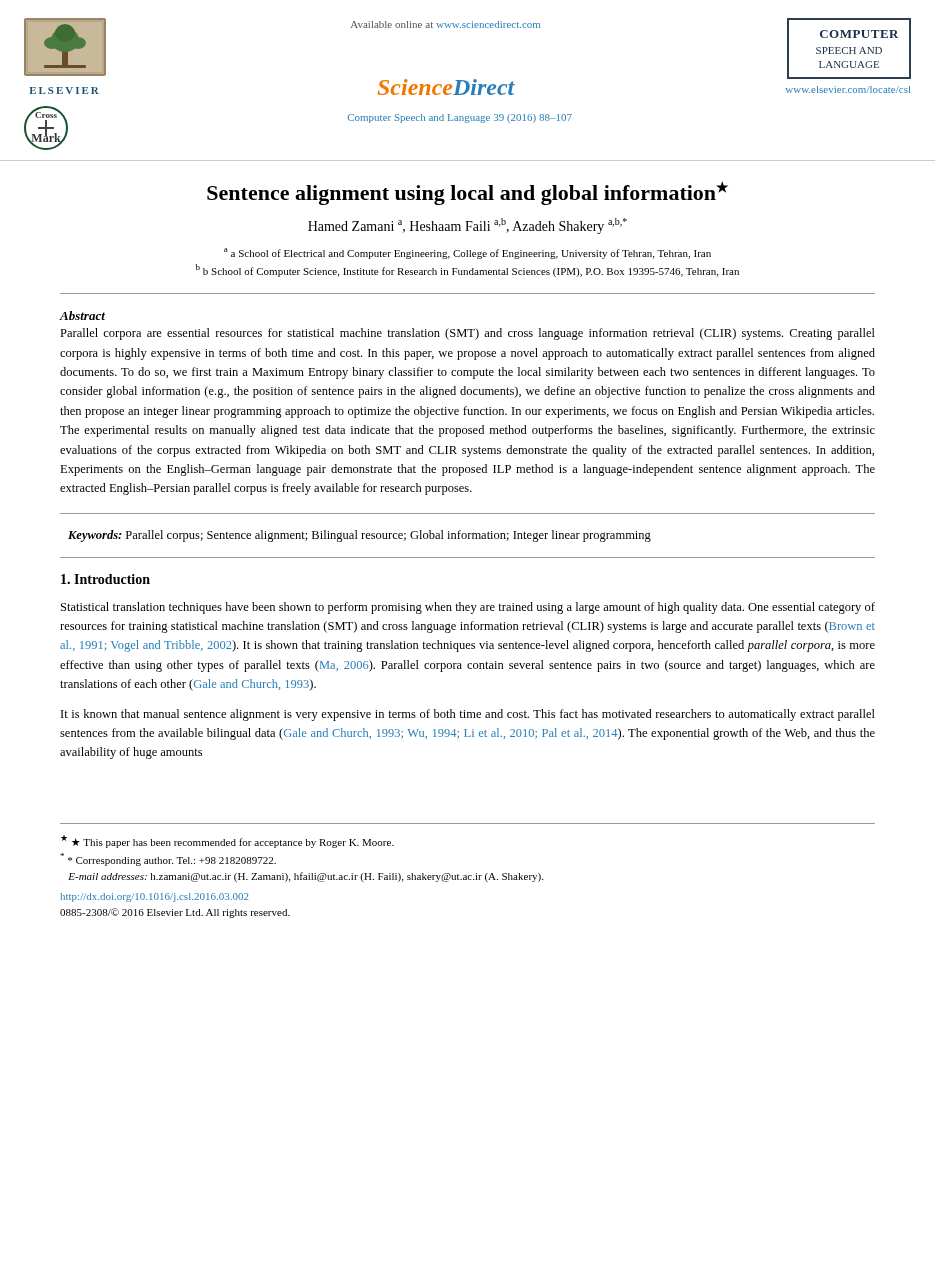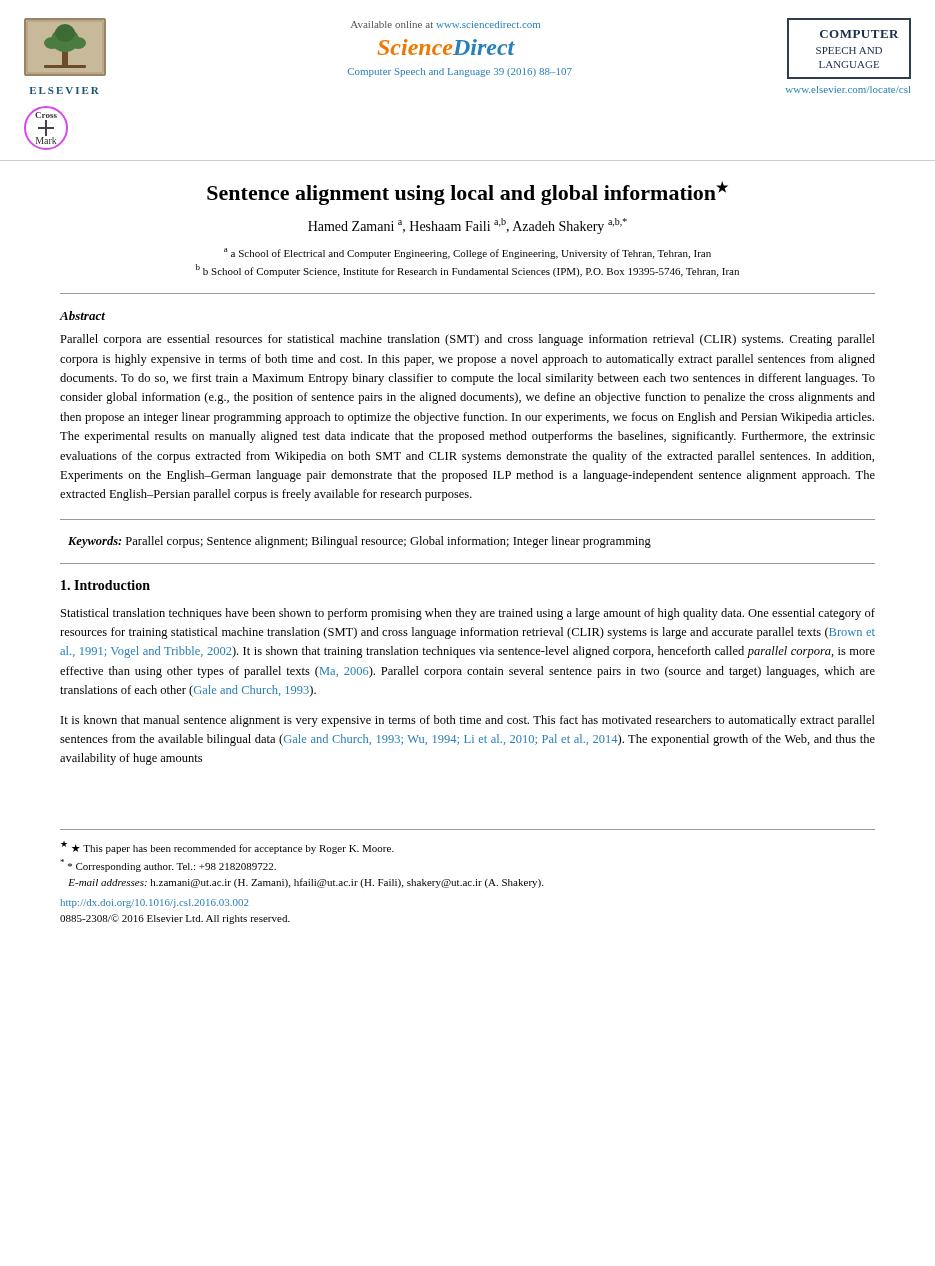--- a/index.html
+++ b/index.html
@@ -60,31 +60,32 @@
     .sciencedirect-url {
       color: #2980b9;
       font-size: 11px;
       text-decoration: none;
     }
     .sciencedirect-logo {
       font-size: 22px;
       color: #f07800;
       font-style: italic;
       font-weight: bold;
+      margin-top: 40px;
     }
     .sciencedirect-logo span.science {
       color: #f07800;
     }
     .sciencedirect-logo span.direct {
       color: #2980b9;
     }
     .journal-name {
       font-size: 11px;
       color: #2980b9;
-      margin-top: 0;
+      margin-top: 6px;
       padding-left: 28px;
     }
     .header-right {
       display: flex;
       flex-direction: column;
       align-items: flex-end;
       gap: 4px;
     }
     .journal-box {
       border: 2px solid #2c3e50;
@@ -160,21 +161,21 @@
     }
 
     
     .abstract-section {
       margin-bottom: 14px;
     }
     .section-label {
       font-style: italic;
       font-size: 13px;
       font-weight: bold;
-      margin-bottom: 6px;
+      margin-bottom: 0;
     }
     .abstract-text {
       font-size: 12.5px;
       line-height: 1.55;
       text-align: justify;
       color: #000;
     }
     .copyright {
       font-size: 12.5px;
       margin-top: 6px;
@@ -273,23 +274,23 @@
 
           <rect x="20" y="47" width="42" height="3" fill="#6b4c2a" rx="1"></rect>
 
           <rect x="1" y="1" width="80" height="56" fill="none" stroke="#8b7355" stroke-width="1.5" rx="1"></rect>
           <rect x="3" y="3" width="76" height="52" fill="none" stroke="#8b7355" stroke-width="0.5" rx="1"></rect>
         </svg>
         <div class="elsevier-text">ELSEVIER</div>
       </div>
       <div style="display:flex; flex-direction:column; align-items:center; margin-top:4px;">
 
-        <div style="width:44px;height:44px;border:2px solid #d946ef;border-radius:50%;display:flex;align-items:center;justify-content:center;position:relative;text-align:right;">
+        <div style="width:44px;height:44px;border:2px solid #14532d;border-radius:50%;display:flex;align-items:center;justify-content:center;position:relative;text-align:right;">
           <div style="position:absolute;font-size:9px;font-weight:bold;color:#333;top:2px;left:50%;transform:translateX(-50%);white-space:nowrap;">Cross</div>
-          <div style="position:absolute;font-size:10px;font-weight:normal;color:#333;bottom:2px;left:50%;transform:translateX(-50%);white-space:nowrap;margin-top:44px;">Mark</div>
+          <div style="position:absolute;font-size:12px;font-weight:bold;color:#333;bottom:2px;left:50%;transform:translateX(-50%);white-space:nowrap;margin-top:44px;">Mark</div>
 
           <div style="width:16px;height:2px;background:#444;position:absolute;"></div>
           <div style="width:2px;height:16px;background:#444;position:absolute;"></div>
         </div>
       </div>
     </div>
 
     <div class="header-center">
       <div class="available-online">
         <span>Available online at</span>

